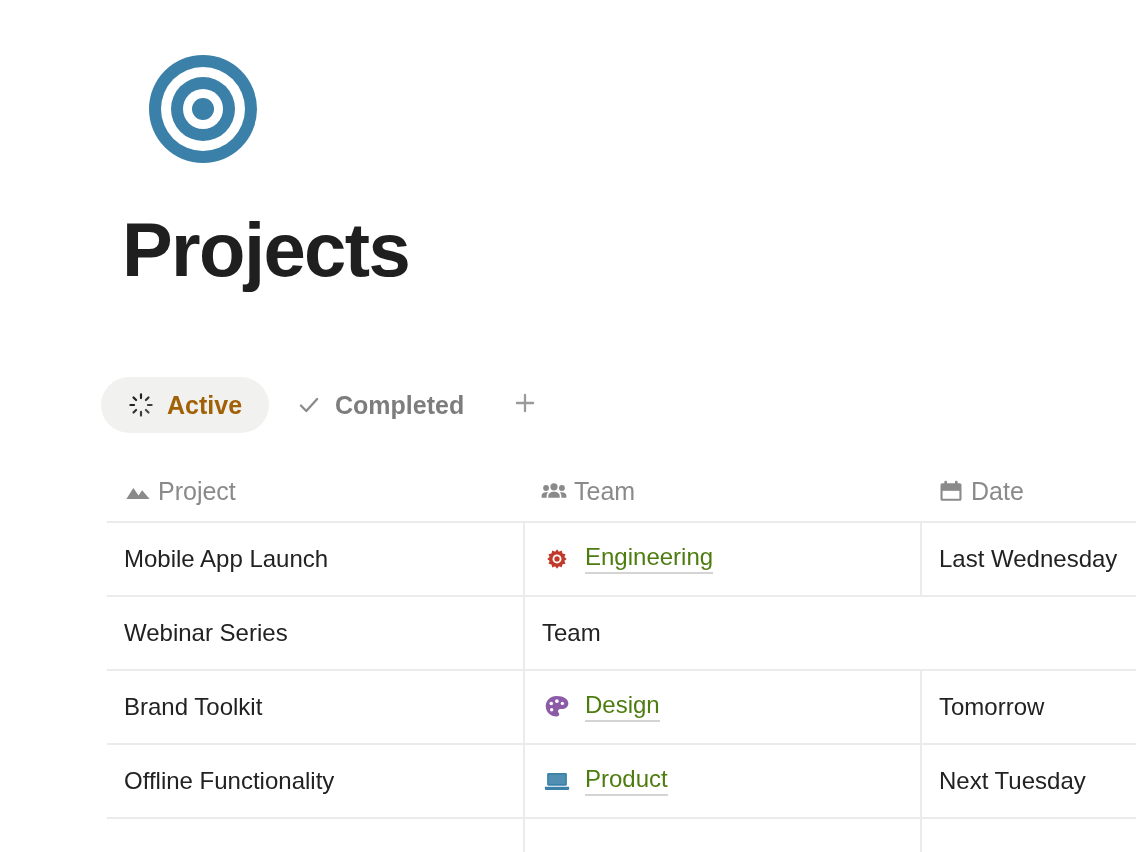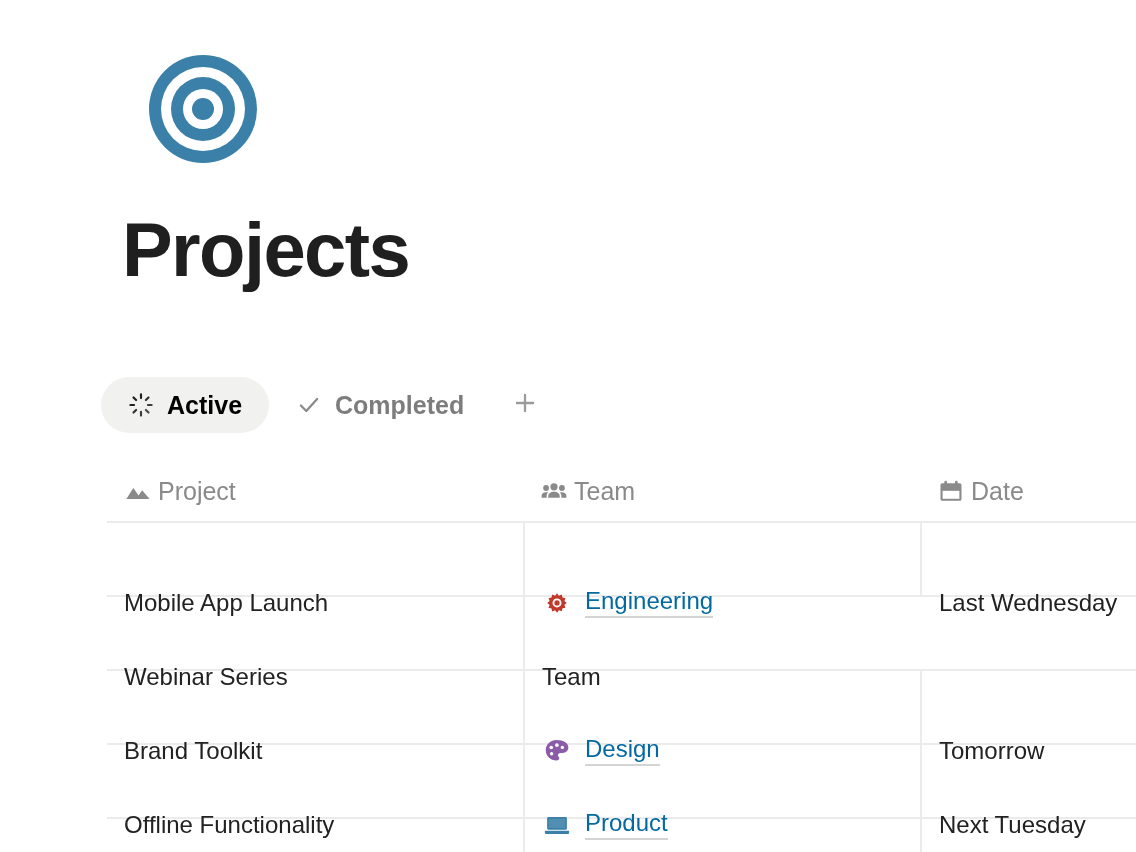--- a/index.html
+++ b/index.html
@@ -60,21 +60,21 @@
     cursor: pointer;
     white-space: nowrap;
   }
   .tab.active { background: #f1f1f0; }
   .tab-label {
     font-size: 25px;
     font-weight: bold;
     color: #7d7d7d;
     line-height: 1;
   }
-  .tab.active .tab-label { color: #000000; }
+  .tab.active .tab-label { color: #a16207; }
   .tab-ico { display: flex; align-items: center; justify-content: center; width: 26px; height: 26px; }
   .tab-ico svg { display: block; }
 
   .add-view {
     display: flex;
     align-items: center;
     justify-content: center;
     width: 44px;
     height: 44px;
     margin-left: 12px;
@@ -120,35 +120,34 @@
   }
   .th-ico { display: flex; align-items: center; justify-content: center; width: 28px; height: 28px; }
   .th-ico svg { display: block; }
 
   .td {
     display: flex;
     align-items: center;
     height: 100%;
     padding-left: 17px;
     overflow: hidden;
-    margin-top: 44px;
   }
   .td-text {
     font-size: 24px;
     color: #222222;
     line-height: 1;
     white-space: nowrap;
   }
 
   .team-cell { gap: 13px; }
   .team-ico { display: flex; align-items: center; justify-content: center; width: 30px; height: 30px; flex: 0 0 30px; }
   .team-ico svg { display: block; }
   .team-link {
     font-size: 24px;
-    color: #0369a1;
+    color: #4d7c0f;
     line-height: 1.05;
     white-space: nowrap;
     border-bottom: 2px solid #d4d4d4;
     padding-bottom: 3px;
     cursor: pointer;
   }
 
   .date-cell .td-text { padding-right: 0; }
 </style>
 </head>

